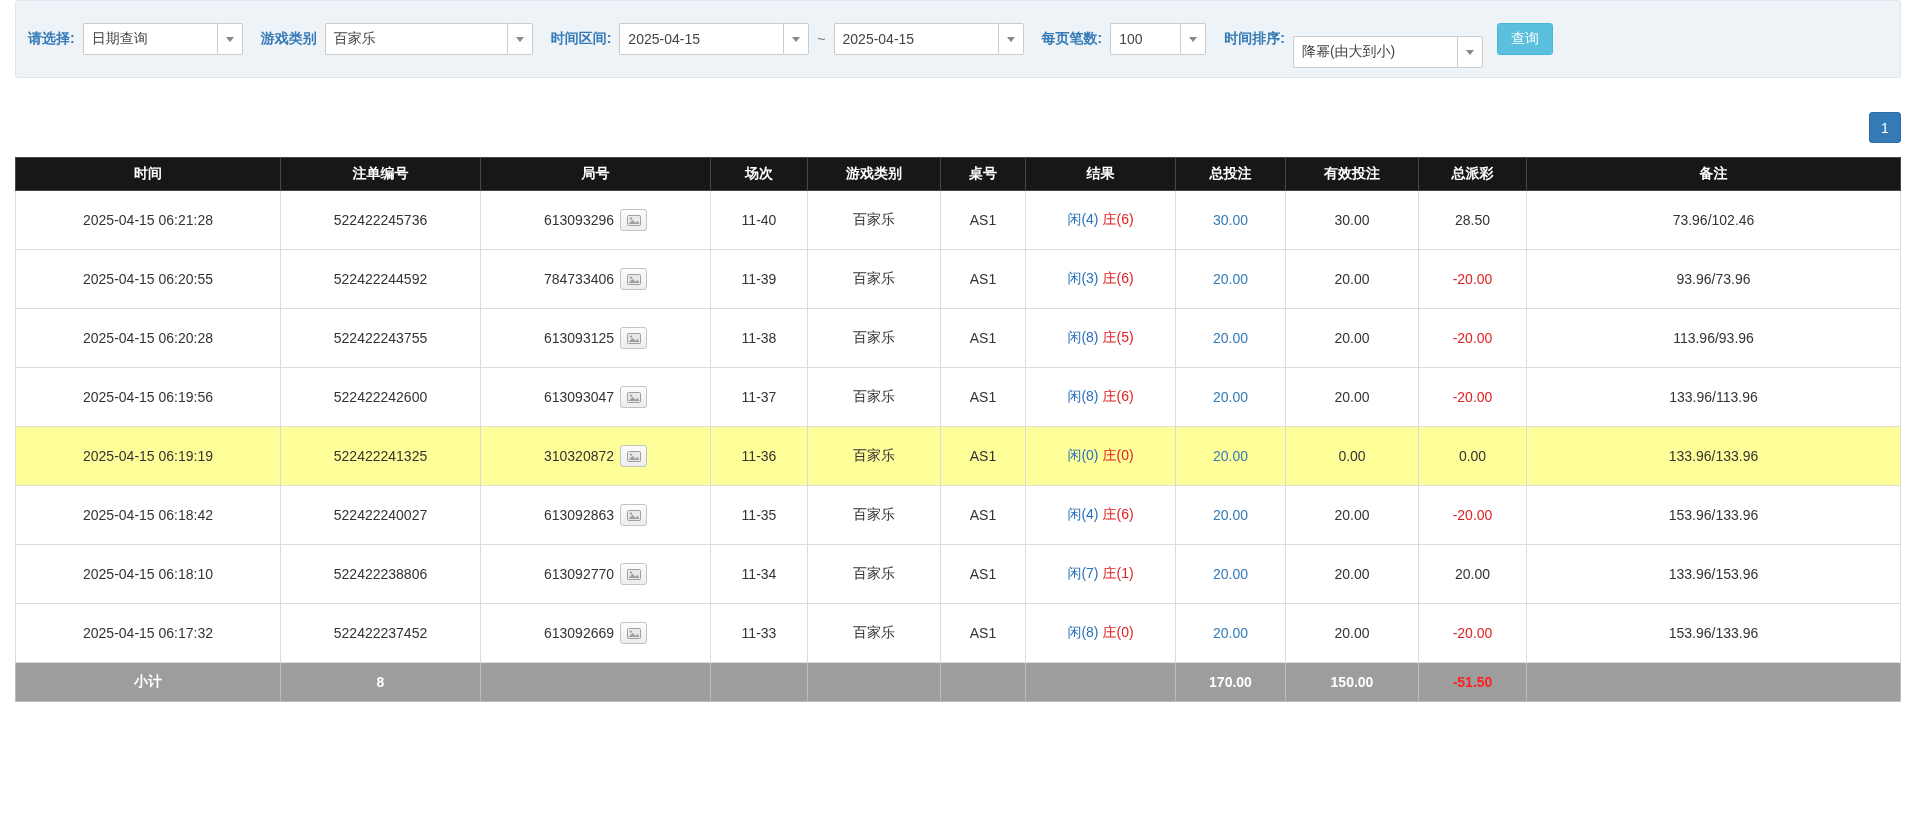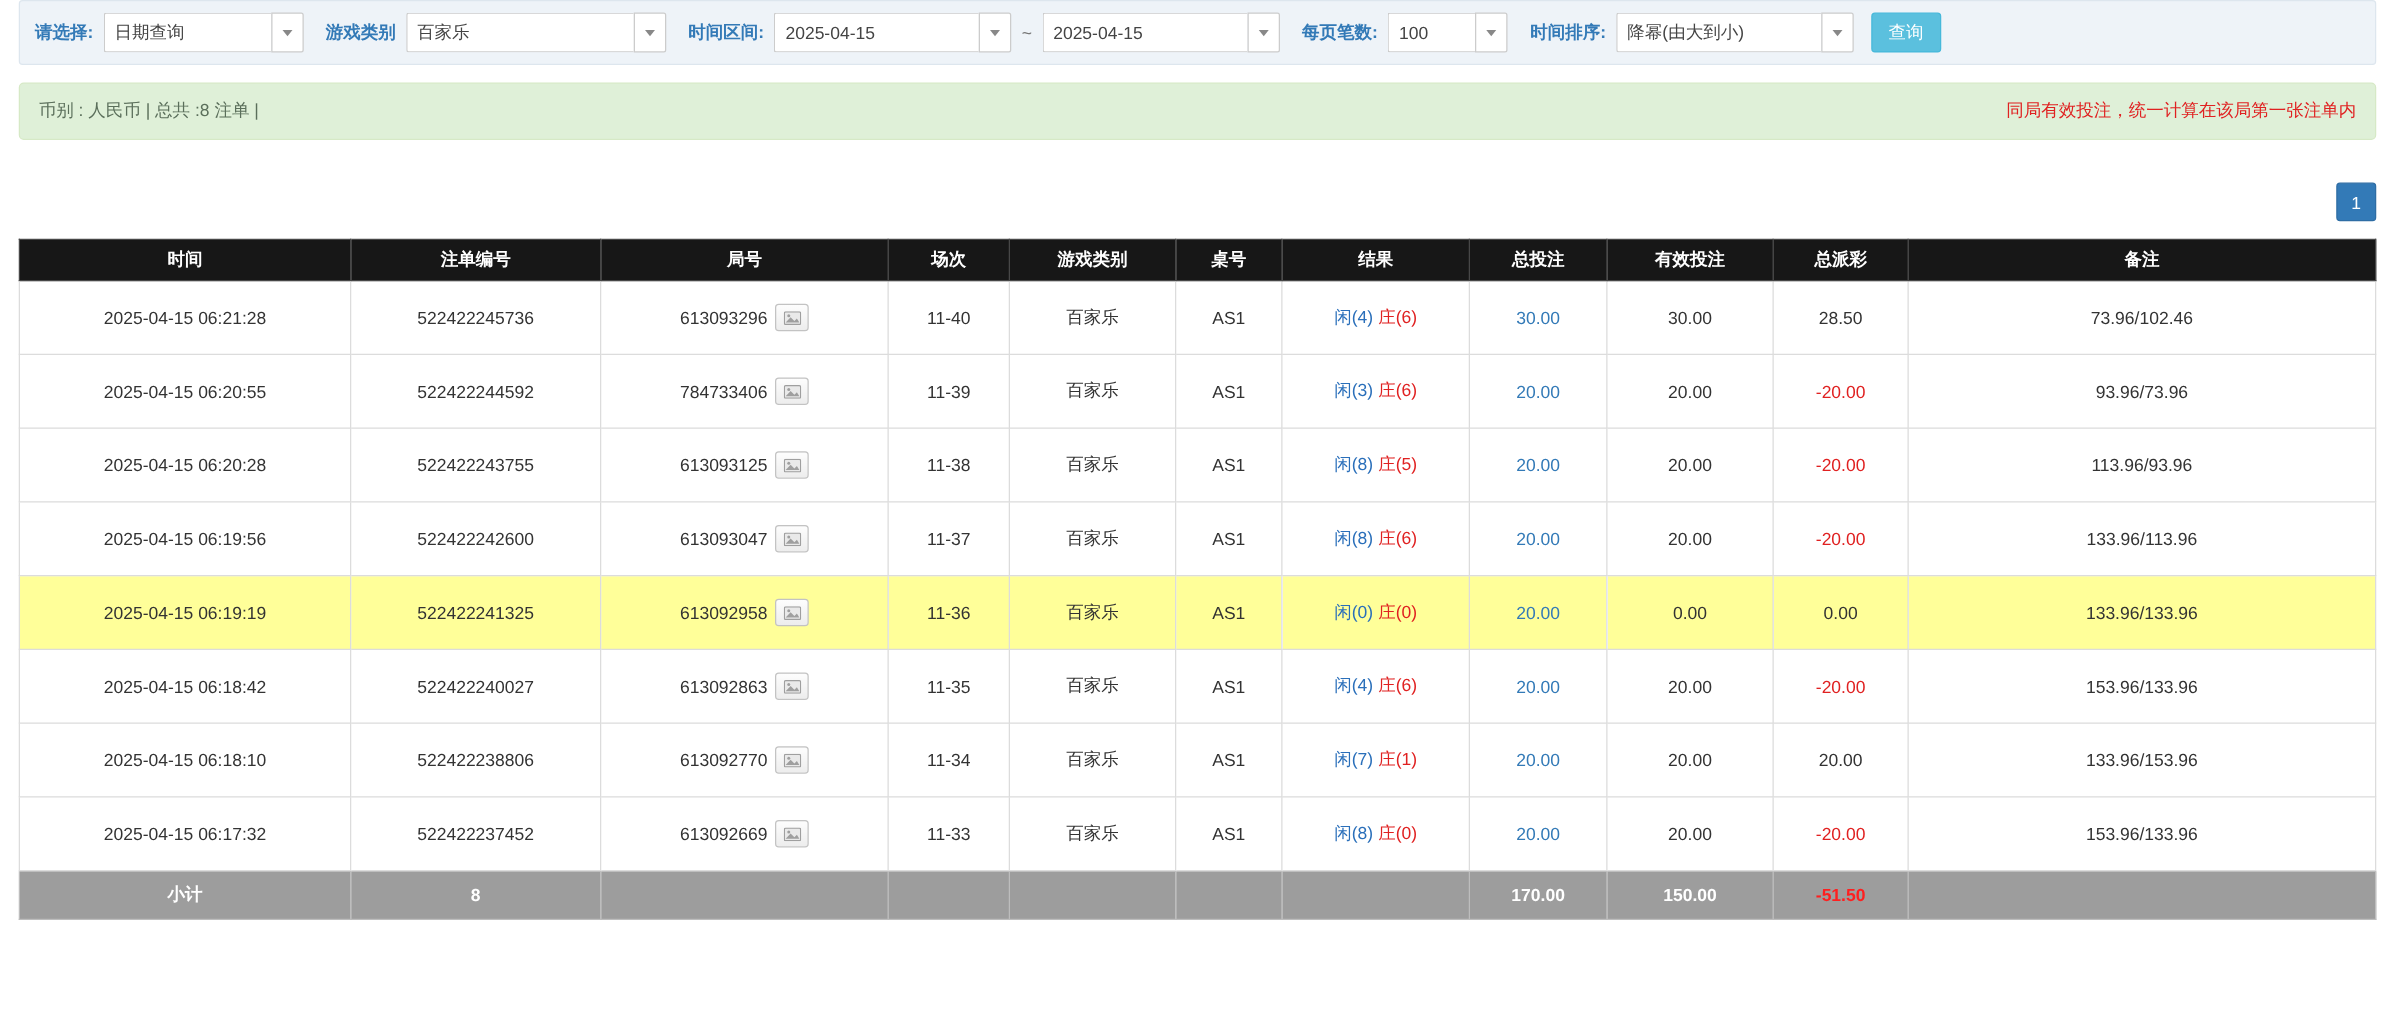--- a/index.html
+++ b/index.html
@@ -31,21 +31,21 @@
   .combo-btn {
     width: 26px; height: 32px; border: 1px solid #ccc; background: #fff;
     border-radius: 0 2px 2px 0; cursor: pointer; padding: 0;
     display: flex; align-items: center; justify-content: center;
   }
   .caret { width: 0; height: 0; border-left: 4px solid transparent; border-right: 4px solid transparent; border-top: 5px solid #888; }
   .w-datetype { width: 160px; }
   .w-game { width: 208px; }
   .w-date { width: 190px; }
   .w-size { width: 96px; }
-  .w-sort { width: 190px; }
+  .w-sort { width: 190px; margin-top: 26px; }
   .tilde { color: #777; }
   .btn-search {
     background: #5bc0de; border: 1px solid #46b8da; color: #fff;
     font-size: 14px; height: 32px; padding: 0 13px; border-radius: 3px;
     cursor: pointer; margin-left: 6px; font-family: inherit;
   }
 
   
   .alert-success {
     margin-top: 14px; background: #dff0d8; border: 1px solid #d6e9c6; border-radius: 4px;
@@ -140,24 +140,20 @@
     <div class="combo w-sort">
       <input class="combo-input" value="降幂(由大到小)" style="">
       <button class="combo-btn">
           <span class="caret"></span>
         </button>
     </div>
 
     <button class="btn-search">查询</button>
   </div>
 
-  <div class="alert-success">
-    <span class="alert-left">币别 : 人民币 | 总共 :8 注单 |</span>
-    <span class="alert-right">同局有效投注，统一计算在该局第一张注单内</span>
-  </div>
 
   <div class="pager">
     <button class="pager-btn">1</button>
   </div>
 
   <table class="bet-table">
     <colgroup>
       <col style="width:265px">
         <col style="width:200px">
         <col style="width:230px">
@@ -297,21 +293,21 @@
           </td>
           <td>20.00</td>
           <td class="js-neg neg">-20.00</td>
           <td>133.96/113.96</td>
         </tr>
         <tr class="highlight">
           <td>2025-04-15 06:19:19</td>
           <td>522422241325</td>
           <td>
             <span class="round-wrap">
-              <span>613092958</span>
+              <span>310320872</span>
               <button class="round-icon-btn">
                 <svg width="14" height="11" viewBox="0 0 14 11">
                   <rect x="0.5" y="0.5" width="13" height="10" rx="1" fill="#e9e9e9" stroke="#9f9f9f"></rect>
                   <circle cx="4" cy="3.6" r="1.2" fill="#9f9f9f"></circle>
                   <path d="M1.5 9 L5.5 4.8 L8.5 7.8 L10.5 5.8 L12.5 9 Z" fill="#9f9f9f"></path>
                 </svg>
               </button>
             </span>
           </td>
           <td>11-36</td>

